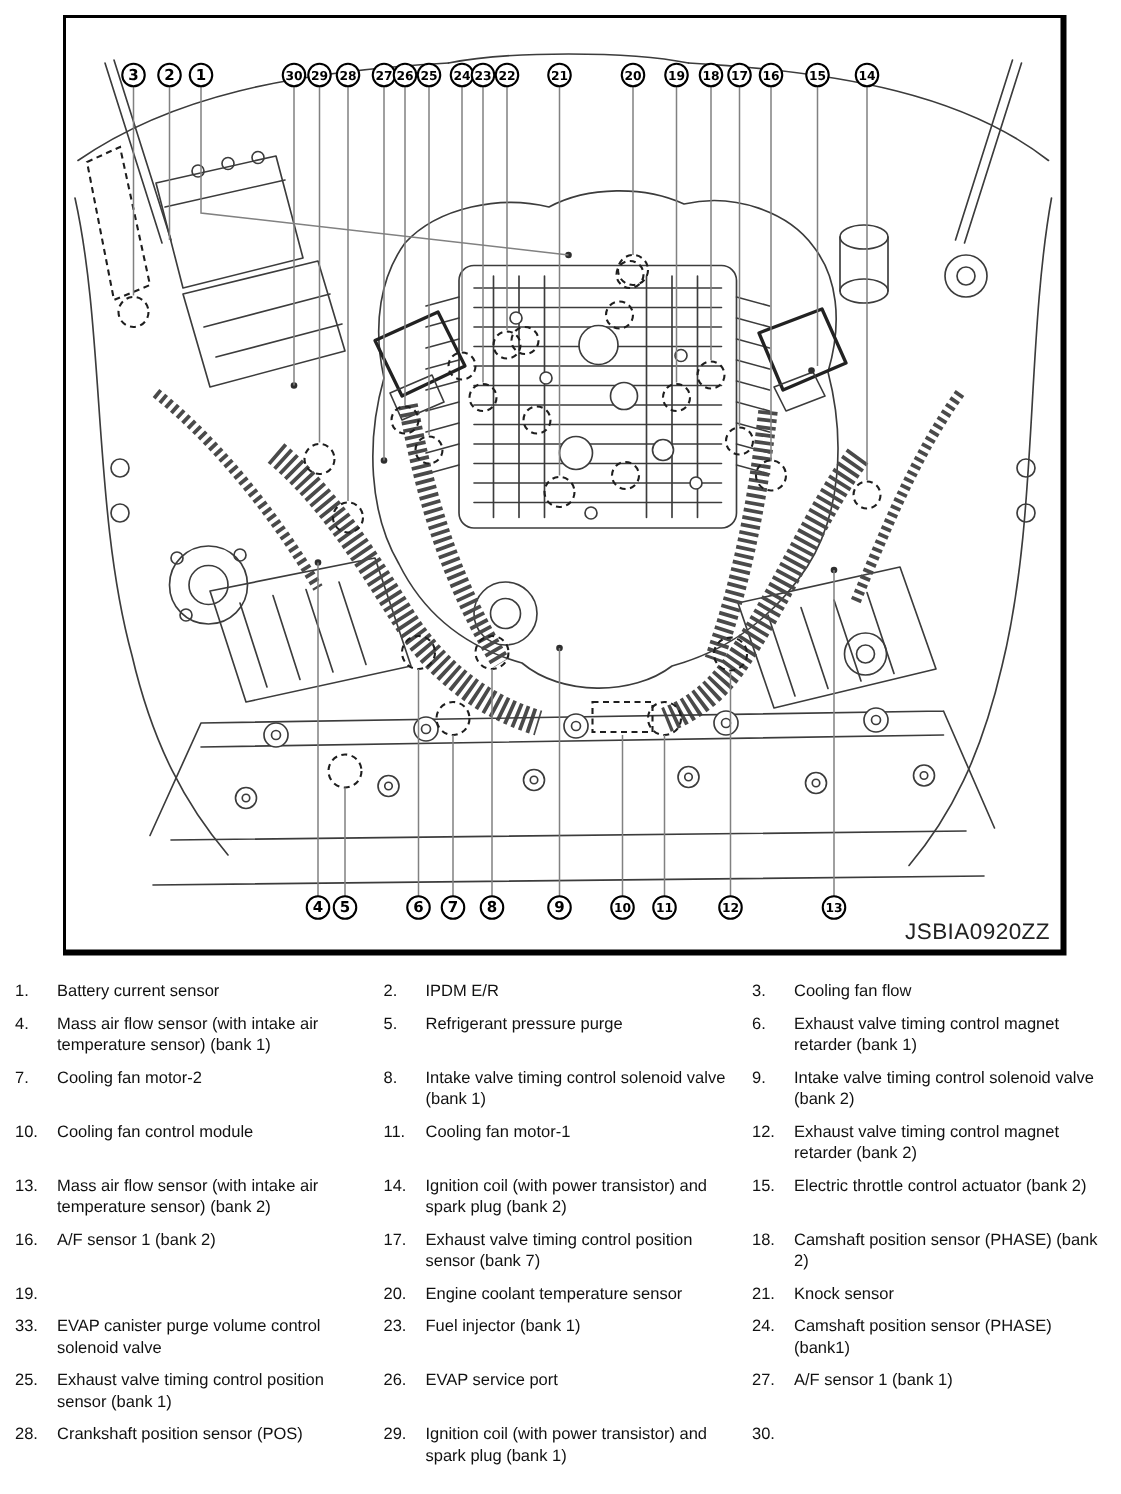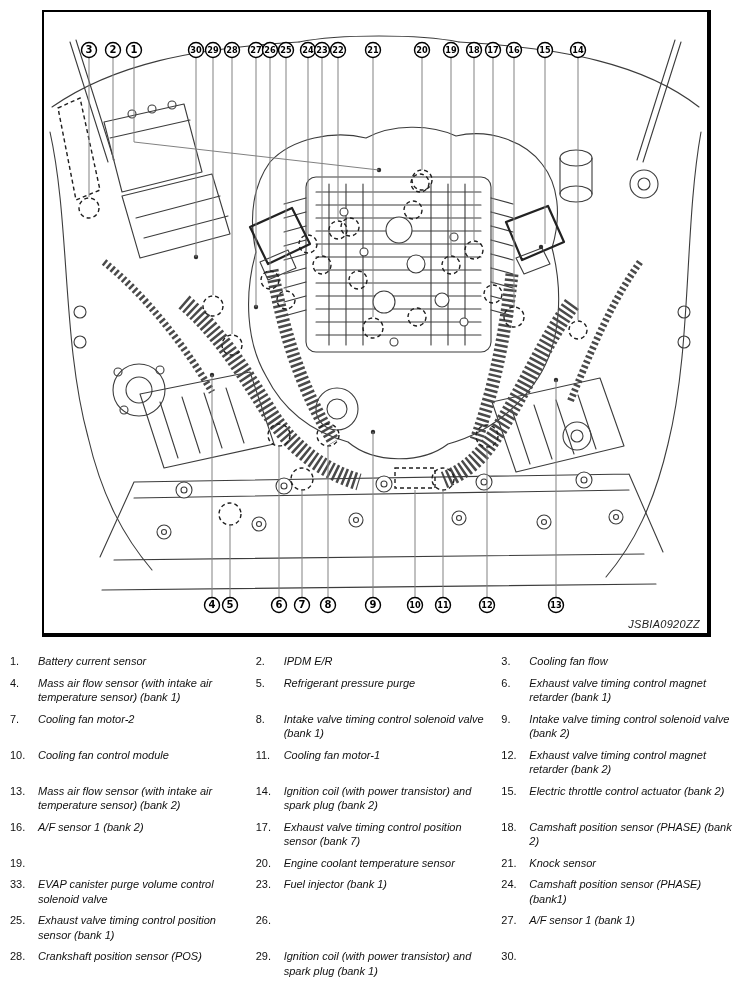--- a/index.html
+++ b/index.html
@@ -8,21 +8,21 @@
 
   
   .diagram-frame{
     position:absolute;left:42px;top:10px;width:669px;height:627px;
     box-sizing:border-box;background:#fff;
     border:2px solid #000;border-right-width:4px;border-bottom-width:4px;
   }
   .diagram-frame svg{width:100%;height:100%;display:block;}
   .figure-code{
     position:absolute;right:7px;bottom:3px;
-    font-size:11px;letter-spacing:.3px;color:#222;font-style:italic;
+    font-size:15px;letter-spacing:.3px;color:#222;
   }
 
   
   .art{stroke:#3c3c3c;fill:none;stroke-width:1.1;stroke-linejoin:round;stroke-linecap:round;}
   .artw{stroke:#3c3c3c;fill:#fff;stroke-width:1.1;}
   .art-bold{stroke:#222;fill:none;stroke-width:2.2;stroke-linejoin:round;}
   .duct{stroke:#4a4a4a;fill:none;stroke-dasharray:2.5 2.6;stroke-linecap:butt;}
   .leader{stroke:#818181;stroke-width:1;fill:none;}
   .co-circle{fill:#fff;stroke:#000;stroke-width:1.4;}
   .co-num{font-family:"DejaVu Sans",sans-serif;font-weight:700;fill:#000;}
@@ -32,21 +32,21 @@
   
   .legend{
     position:absolute;left:0;top:650px;width:747px;box-sizing:border-box;
     padding:4px 8px 0 10px;
     display:grid;grid-template-columns:1fr 1fr 1fr;
     column-gap:8px;row-gap:7px;
     font-size:11px;line-height:1.32;color:#111;
   }
   .cell{display:flex;align-items:flex-start;}
   .cell .num{flex:0 0 28px;}
-  .cell .txt{flex:1 1 auto;padding-right:2px;font-style:italic;}
+  .cell .txt{flex:1 1 auto;padding-right:2px;}
 </style>
 </head>
 <body>
 
 <div class="page">
 
   <div class="diagram-frame">
     <svg id="diagram-svg" viewBox="0 0 663 621" preserveAspectRatio="none">
 
       <g>
@@ -436,20 +436,21 @@
       <div class="cell">
         <span class="num">24.</span>
         <span class="txt">Camshaft position sensor (PHASE) (bank1)</span>
       </div>
       <div class="cell">
         <span class="num">25.</span>
         <span class="txt">Exhaust valve timing control position sensor (bank 1)</span>
       </div>
       <div class="cell">
         <span class="num">26.</span>
+        <span class="txt">EVAP service port</span>
       </div>
       <div class="cell">
         <span class="num">27.</span>
         <span class="txt">A/F sensor 1 (bank 1)</span>
       </div>
       <div class="cell">
         <span class="num">28.</span>
         <span class="txt">Crankshaft position sensor (POS)</span>
       </div>
       <div class="cell">

